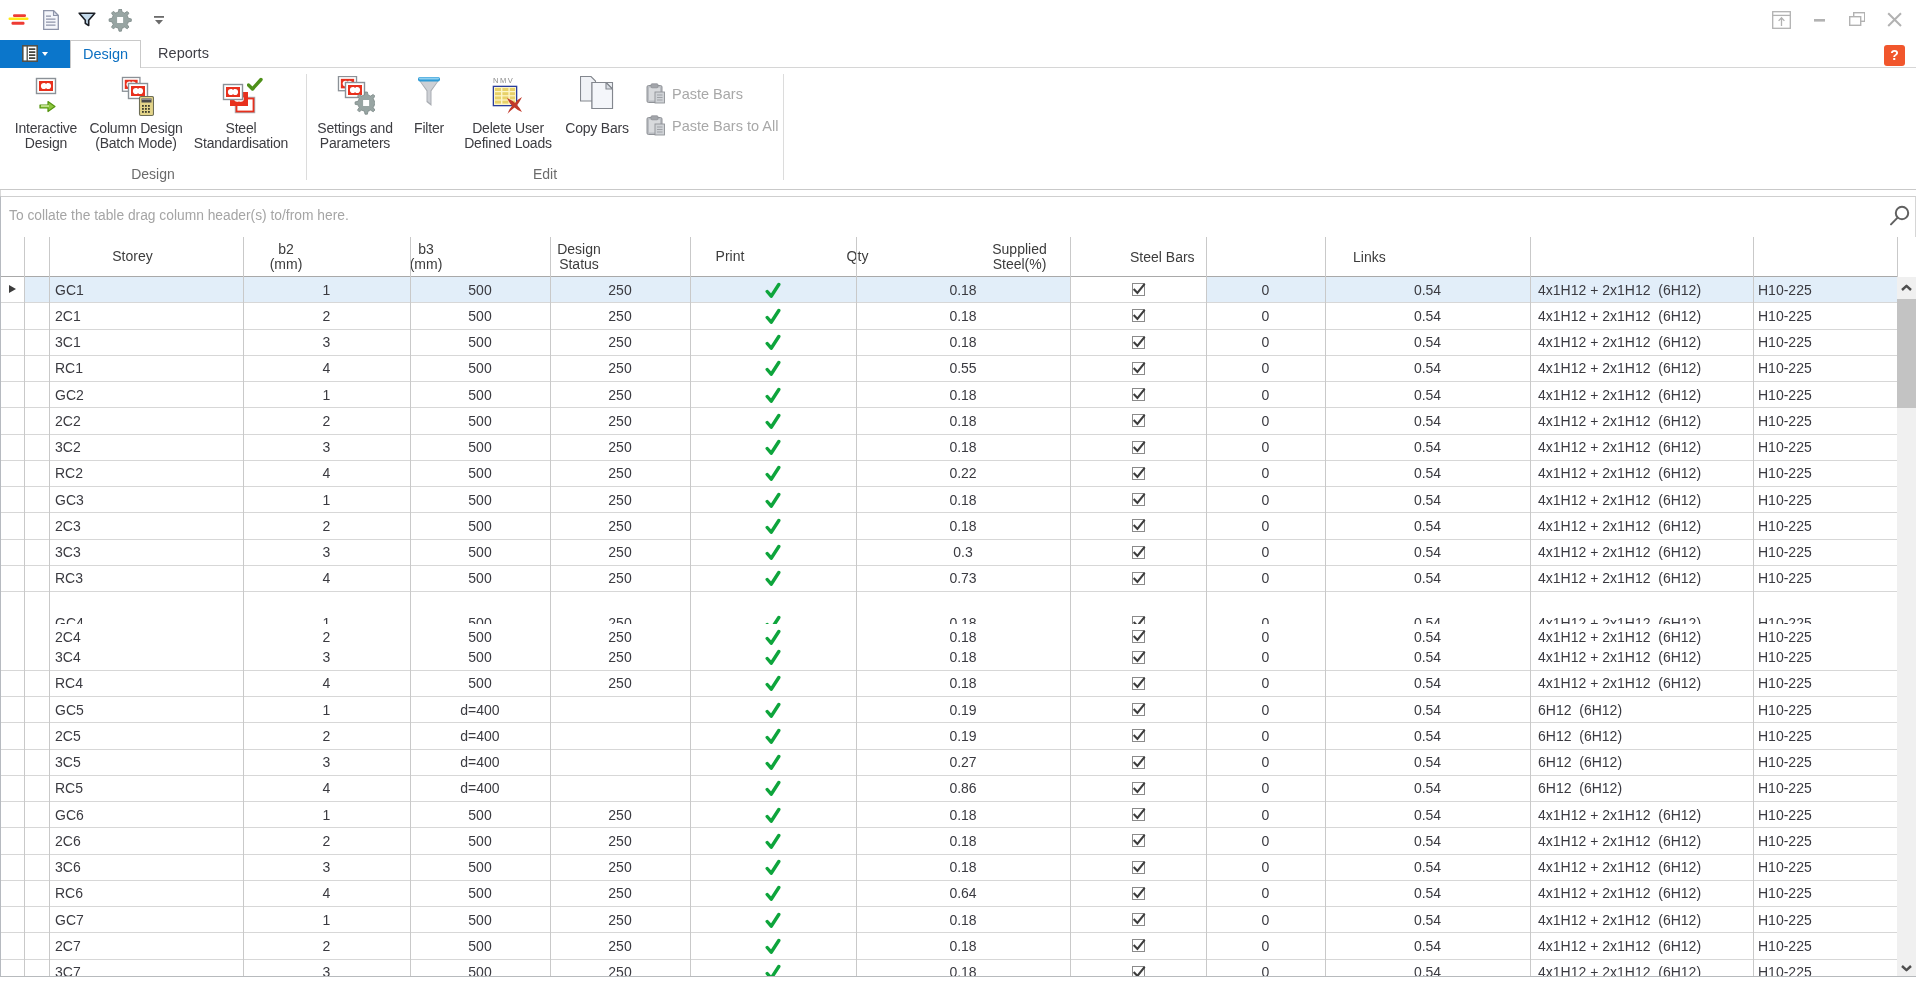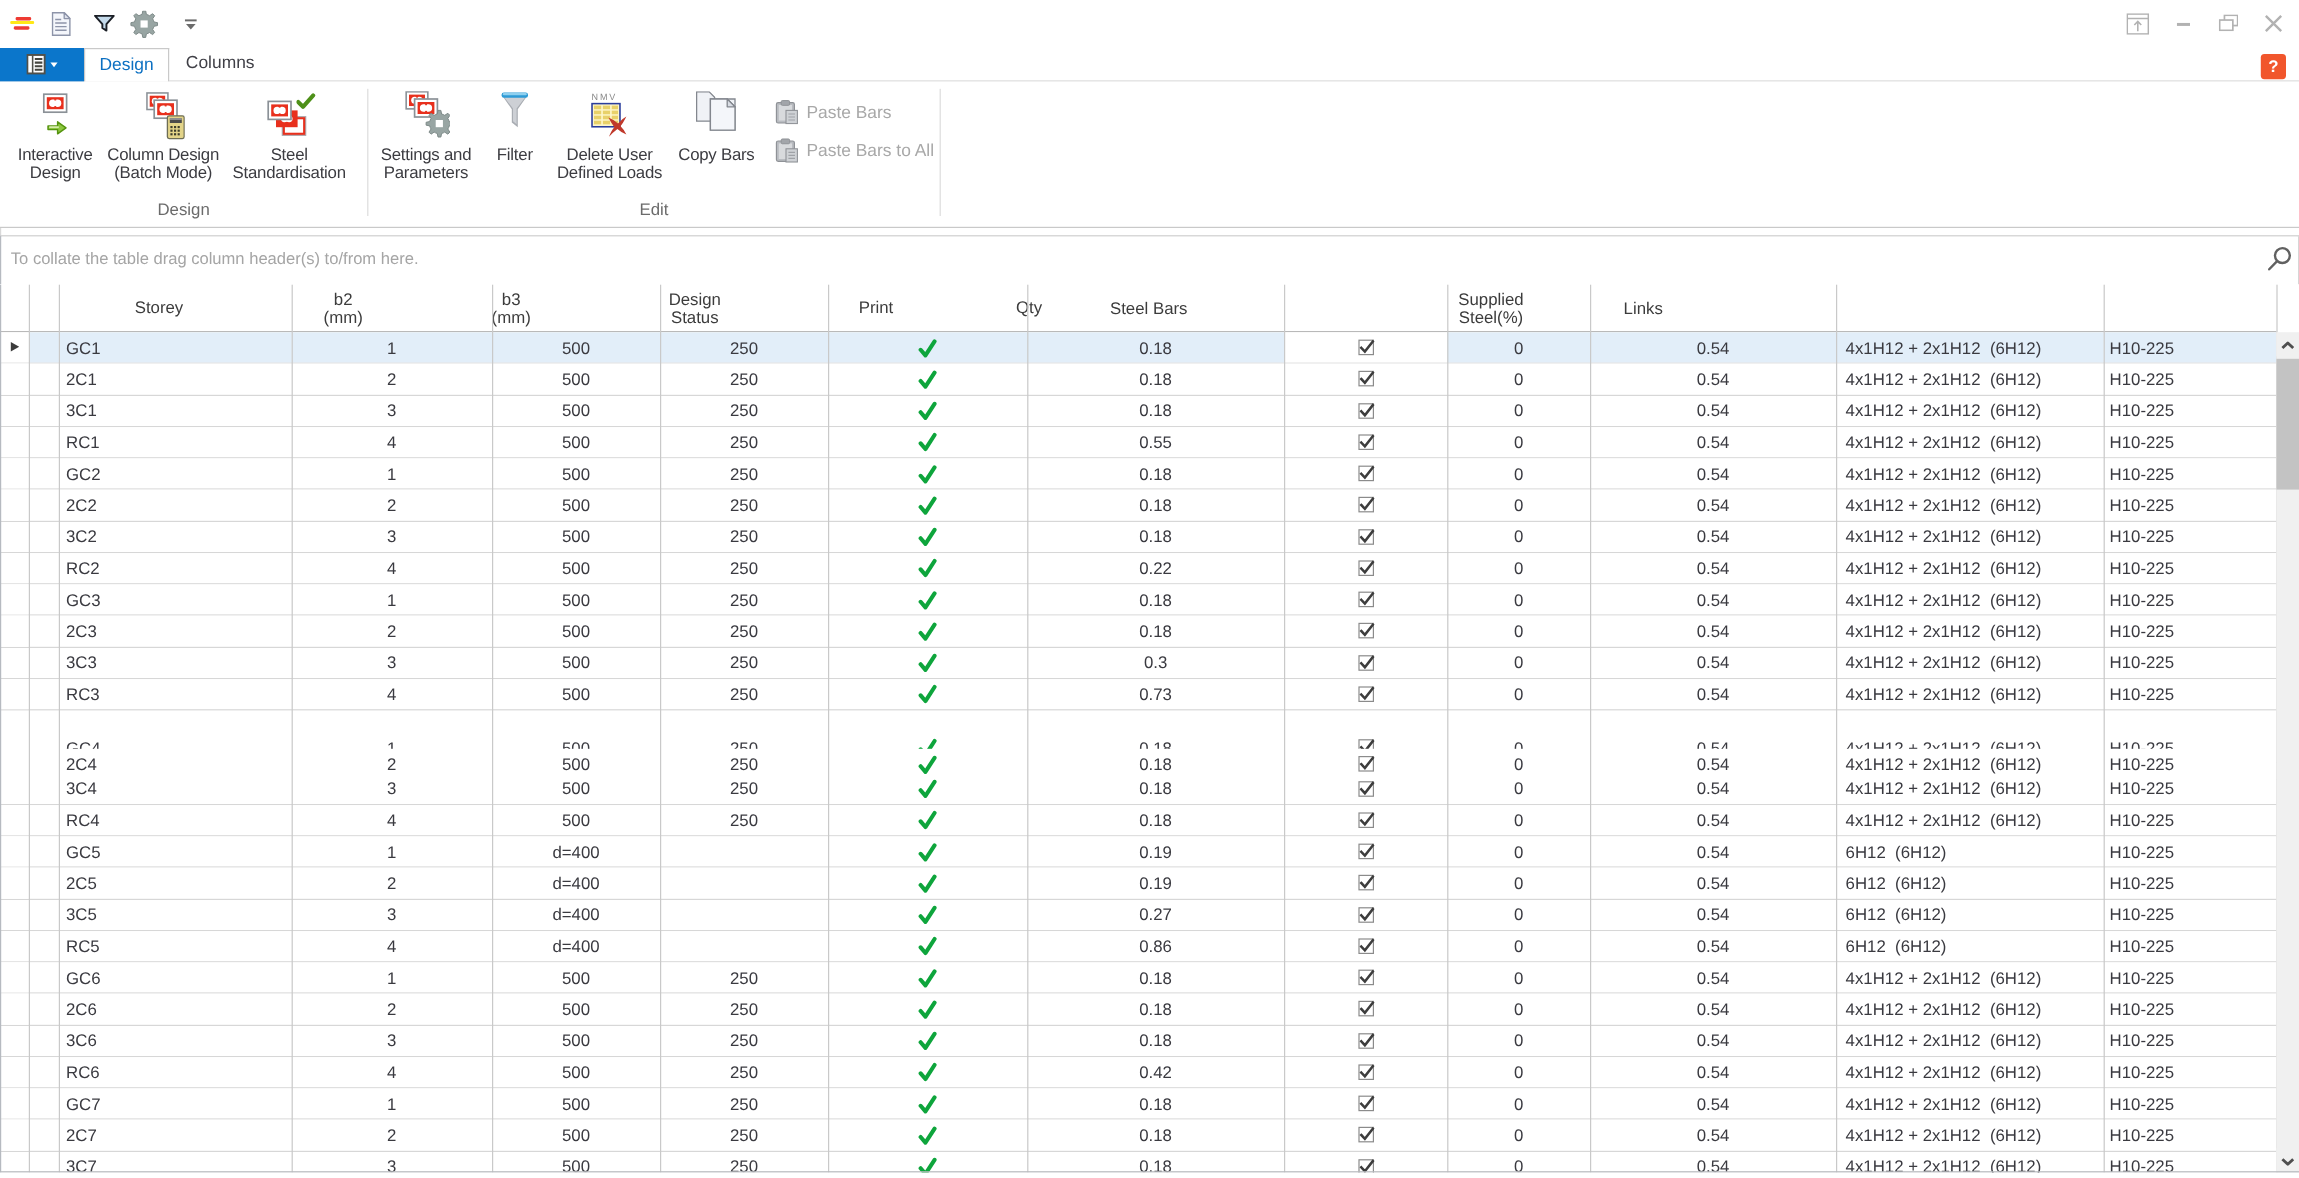--- a/index.html
+++ b/index.html
@@ -163,21 +163,21 @@
 <rect x="0.8" y="0.8" width="14.4" height="15.4" fill="#ffffff" stroke="#50504a" stroke-width="1.6"></rect>
 <path d="M5.2 1 L5.2 16" stroke="#50504a" stroke-width="1.3"></path>
 <g stroke="#45453f" stroke-width="1.7">
               <path d="M7 4.2 h6.3 M7 7.2 h6.3 M7 10.2 h6.3 M7 13.2 h6.3"></path>
             </g>
 </g>
         </svg>
         <span class="appdrop"></span>
       </div>
   <div class="tab active">Design</div>
-  <div class="tab">Columns</div>
+  <div class="tab">Reports</div>
   <div class="helpbtn">?</div>
 </div>
 
 <div class="tbar">
   <div class="bigbtn" style="left:46px">
 <div class="bicon">
           <svg width="24" height="40" viewBox="0 0 24 40" style="">
             <g transform="translate(2,2) scale(1.0)">
 <rect x="0.5" y="0.5" width="19" height="15" fill="#ffffff" stroke="#8b9197" stroke-width="1.4"></rect>
 <rect x="3" y="3" width="14" height="10" fill="#e8301d"></rect>
@@ -418,25 +418,25 @@
         </div>
         <div class="c hc" style="width:166px">
           <span>Design<br>Status</span>
         </div>
         <div class="c hc" style="width:136px">
           <span>Print</span>
         </div>
         <div class="c hc" style="width:119px">
           <span>Qty</span>
         </div>
+        <div class="c hc" style="width:205px">
+          <span>Supplied<br>Steel(%)</span>
+        </div>
         <div class="c hl2" style="width:223px">
           <span>Steel Bars</span>
-        </div>
-        <div class="c hc" style="width:205px">
-          <span>Supplied<br>Steel(%)</span>
         </div>
         <div class="c hl2" style="width:144px">
           <span>Links</span>
         </div>
       </div>
   <div class="row" style="top:40.0px">
         <div class="c ind" style="width:24px">
           <div class="tri"></div>
         </div>
         <div class="c s" style="width:25px"></div>
@@ -1017,21 +1017,21 @@
         <div class="c" style="width:25px"></div>
         <div class="c cl" style="width:194px">RC6</div>
         <div class="c cc" style="width:167px">4</div>
         <div class="c cc" style="width:140px">500</div>
         <div class="c cc" style="width:140px">250</div>
         <div class="c cc" style="width:166px">
           <svg width="16" height="17" viewBox="0 0 16 17" style="margin-top:1px">
             <path d="M2.2 9.5 L6.2 14.2 L13.8 2.5" fill="none" stroke="#0ea53c" stroke-width="3.4" stroke-linecap="round" stroke-linejoin="round"></path>
           </svg>
         </div>
-        <div class="c cc" style="width:214px">0.42</div>
+        <div class="c cc" style="width:214px">0.64</div>
         <div class="c cc" style="width:136px;">
           <span class="cb">
             <svg width="13" height="13" viewBox="0 0 13 13" style="">
               <path d="M2.4 6.8 L5.4 10 L12 1.6" fill="none" stroke="#3d3d3d" stroke-width="2.1" stroke-linecap="square"></path>
             </svg>
           </span>
         </div>
         <div class="c cc" style="width:119px">0</div>
         <div class="c cc" style="width:205px">0.54</div>
         <div class="c cl2" style="width:223px">4x1H12 + 2x1H12&nbsp; (6H12)</div>

